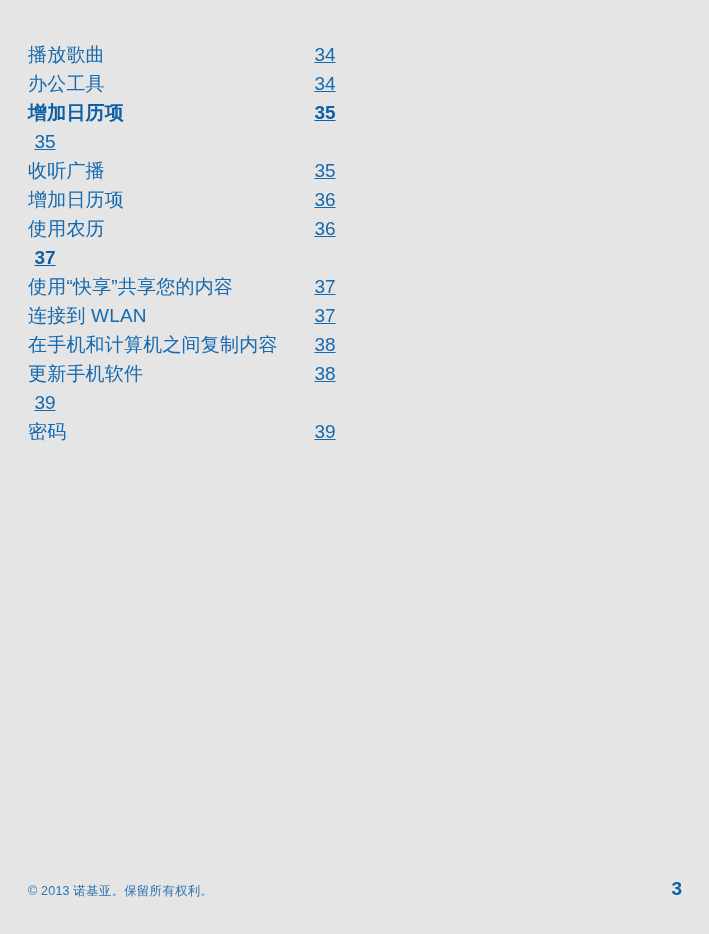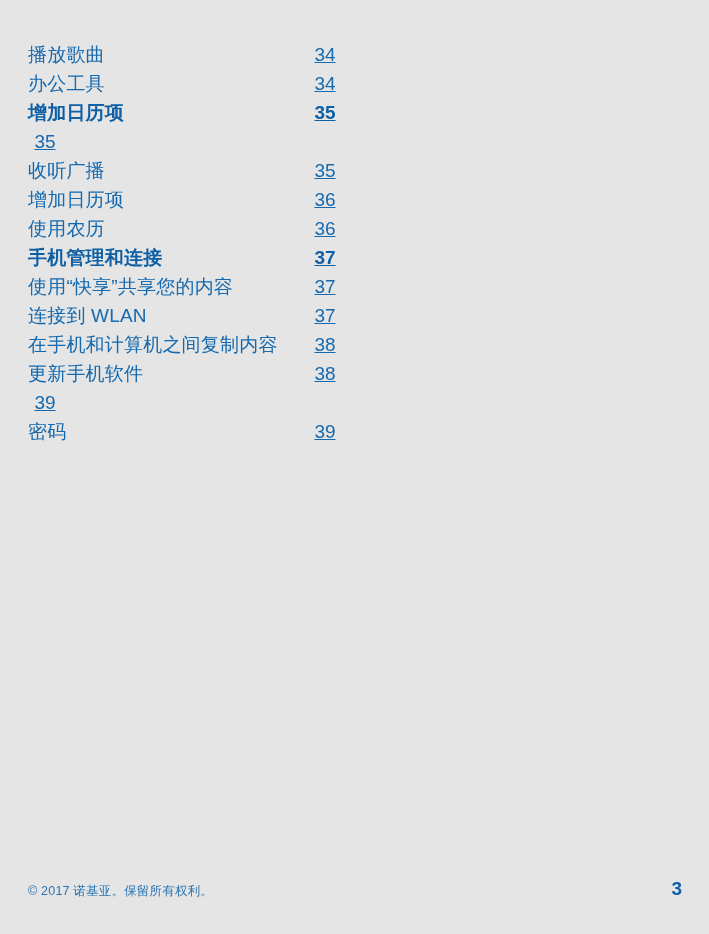--- a/index.html
+++ b/index.html
@@ -97,21 +97,20 @@
       </div>
       <div class="toc-row">
         <span class="toc-label">增加日历项</span>
         <span class="toc-page">36</span>
       </div>
       <div class="toc-row">
         <span class="toc-label">使用农历</span>
         <span class="toc-page">36</span>
       </div>
       <div class="toc-row bold">
-        <span class="toc-label">手机管理和连接</span>
         <span class="toc-page">37</span>
       </div>
       <div class="toc-row">
         <span class="toc-label">使用“快享”共享您的内容</span>
         <span class="toc-page">37</span>
       </div>
       <div class="toc-row">
         <span class="toc-label">连接到 WLAN</span>
         <span class="toc-page">37</span>
       </div>
@@ -126,17 +125,17 @@
       <div class="toc-row">
         <span class="toc-page">39</span>
       </div>
       <div class="toc-row">
         <span class="toc-label">密码</span>
         <span class="toc-page">39</span>
       </div>
     </div>
 
   <div class="footer">
-    <span class="copyright">© 2017 诺基亚。保留所有权利。</span>
+    <span class="copyright">© 2013 诺基亚。保留所有权利。</span>
     <span class="page-number">3</span>
   </div>
 
 </div>
 
 </body></html>

